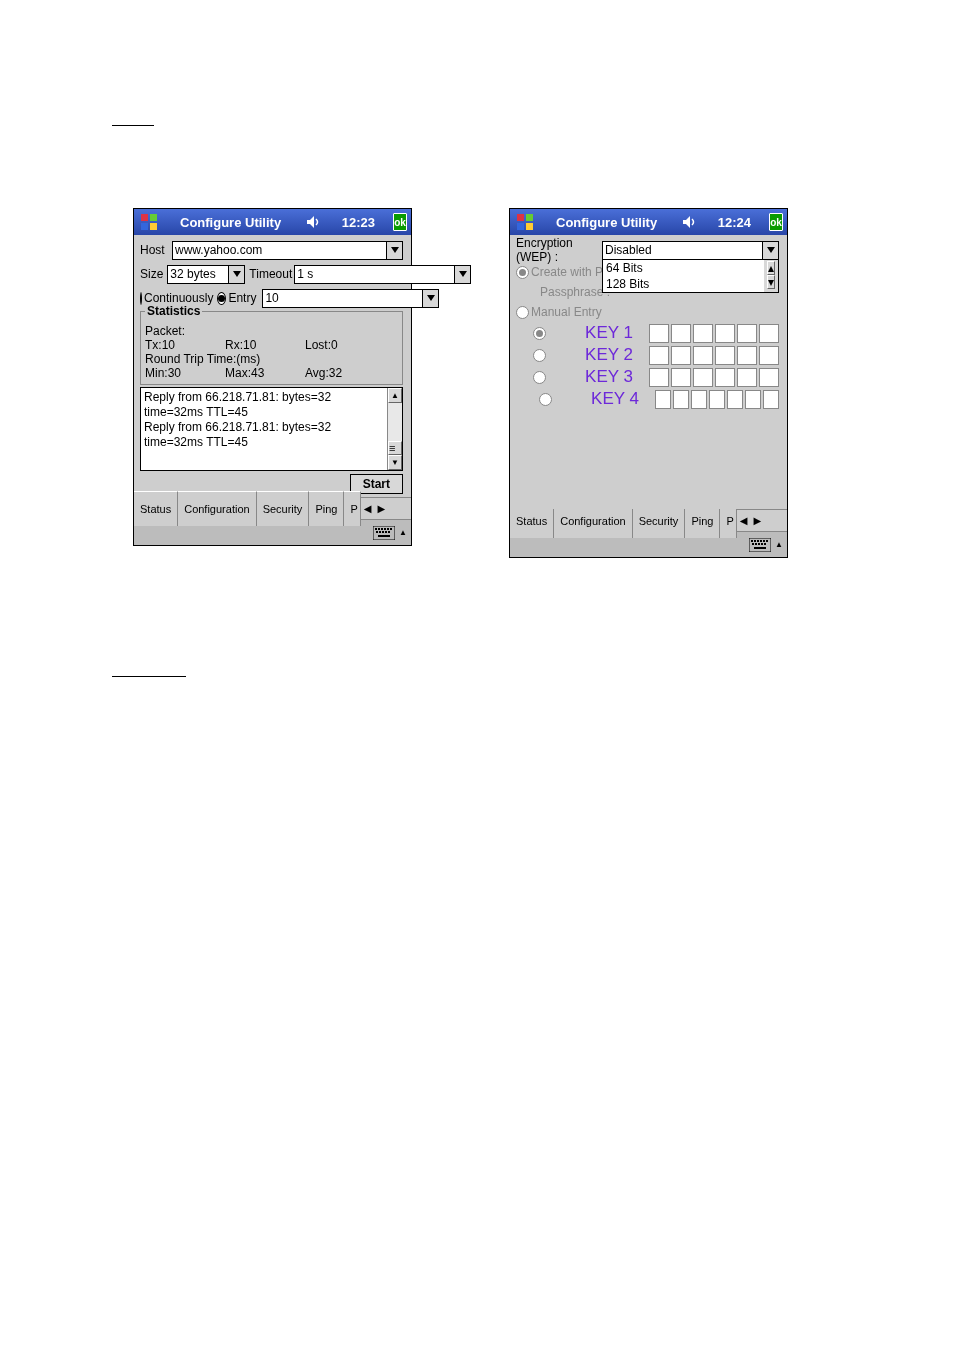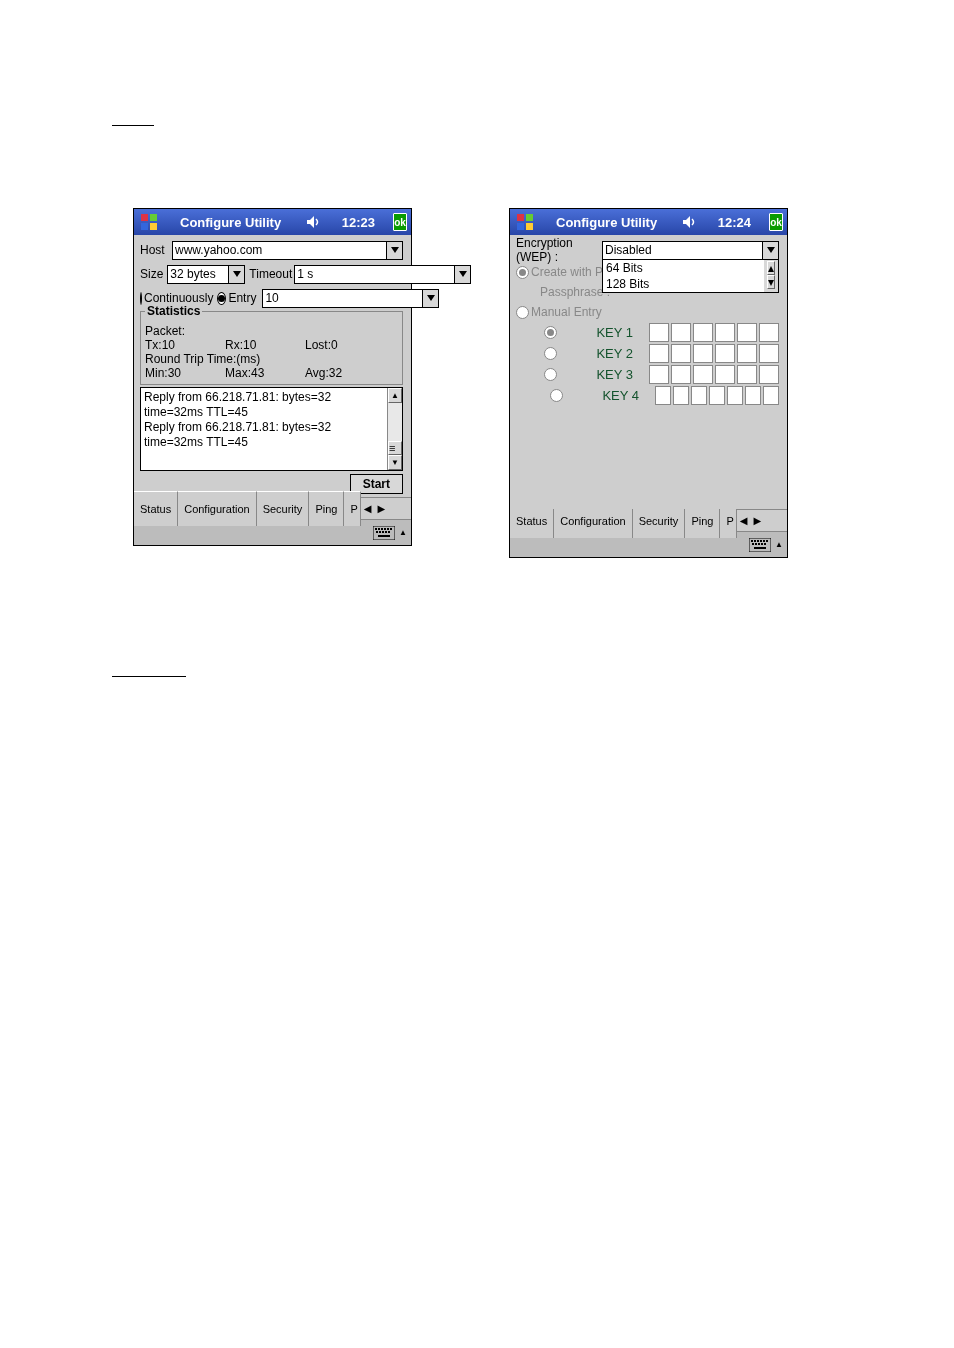--- a/index.html
+++ b/index.html
@@ -48,21 +48,21 @@
   
   .bottom-bar { height: 26px; background: #bcbcbc; border-top: 1px solid #888; display: flex; align-items: center; justify-content: flex-end; padding: 0 4px; gap: 2px; }
   .kbd-icon { width: 26px; height: 20px; display: inline-flex; align-items: center; justify-content: center; cursor: pointer; }
   
   .encryption-combo-wrap { position: relative; z-index: 2; }
   .combo-open-list { position: absolute; top: 18px; left: 0; right: 0; background: #fff; border: 1px solid #000; z-index: 10; }
   .combo-open-list div { padding: 1px 3px; font-size: 12px; }
   .combo-scroll-v { position: absolute; right: 0; top: 0; bottom: 0; width: 14px; background: #d8d8d8; display: flex; flex-direction: column; }
   
   .key-row { display: flex; align-items: center; justify-content: flex-end; margin: 2px 0; gap: 4px; }
-  .key-label { font-size: 13px; color: #14532d; margin-left: 33px; }
+  .key-label { font-size: 17px; color: #6d28d9; margin-left: 33px; }
   .key-inputs { display: flex; gap: 2px; }
   .key-inputs .kbox { width: 20px; height: 19px; border: 1px solid #888; background: #fff; }
   .key-inputs.narrow .kbox { width: 16px; }
   
   .underline-deco { position: absolute; border-top: 1px solid #000; }
   .ul1 { left: 112px; top: 125px; width: 42px; }
   .ul2 { left: 112px; top: 676px; width: 74px; }
 </style>
 </head>
 <body>

